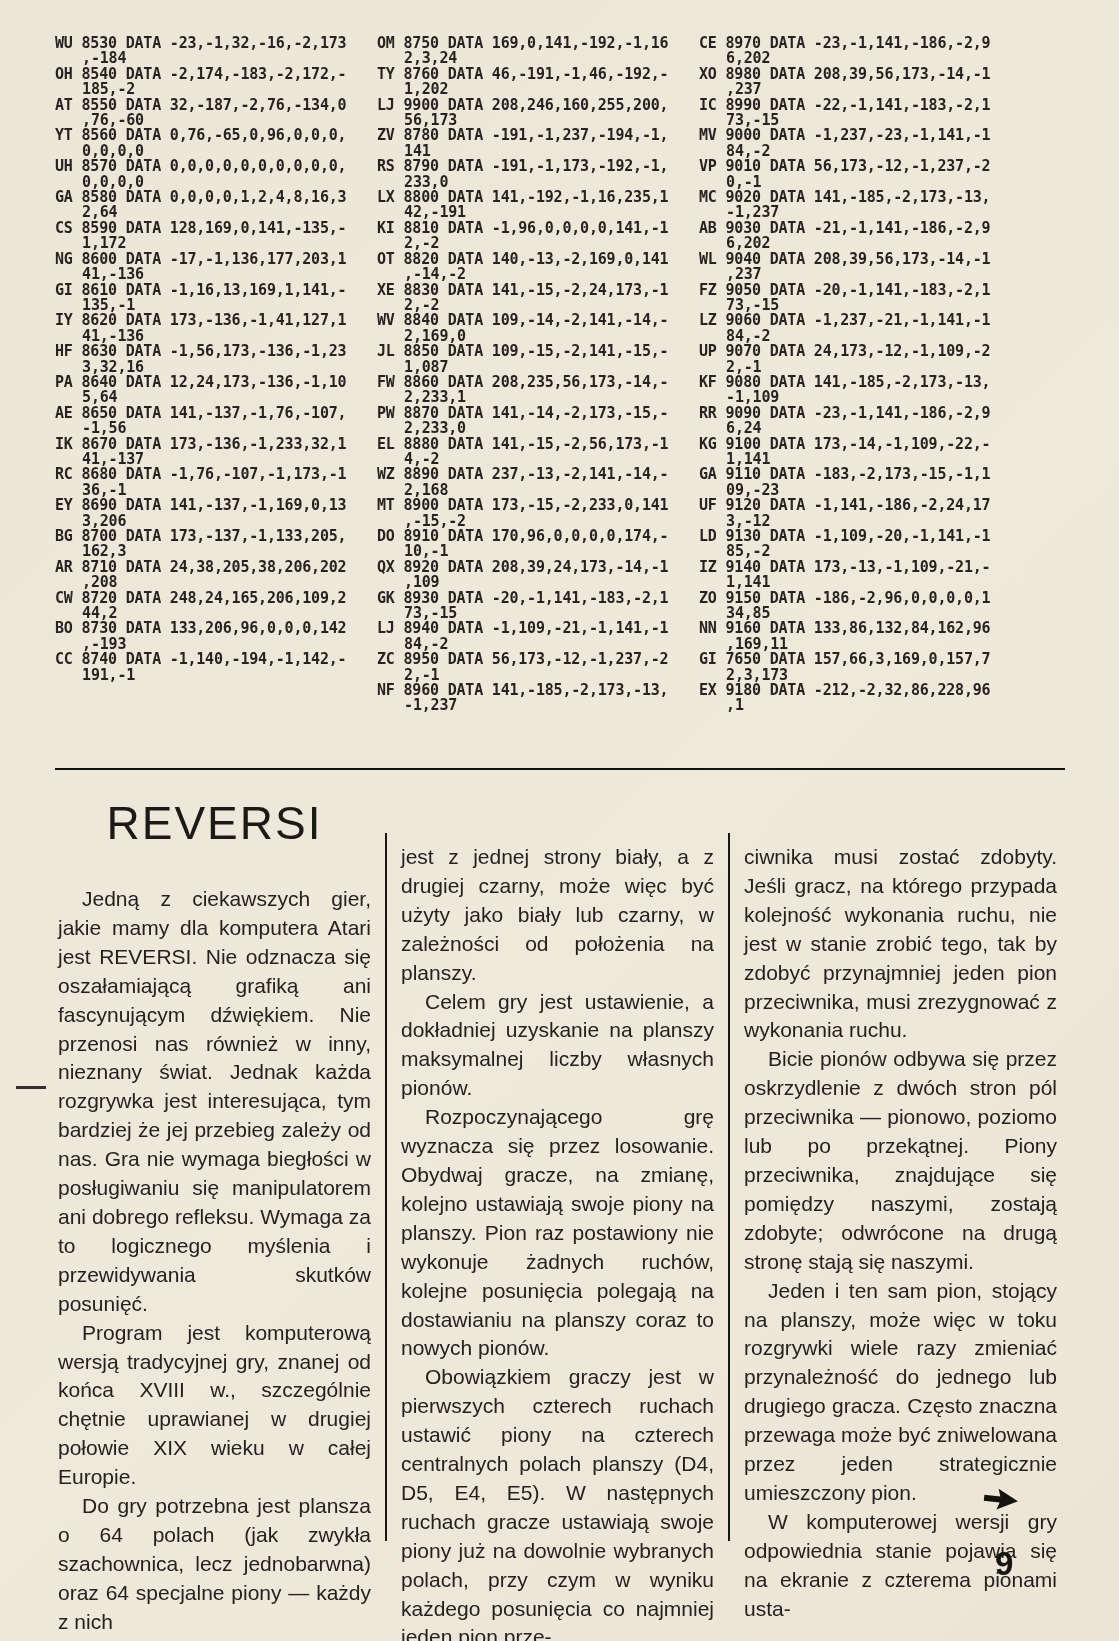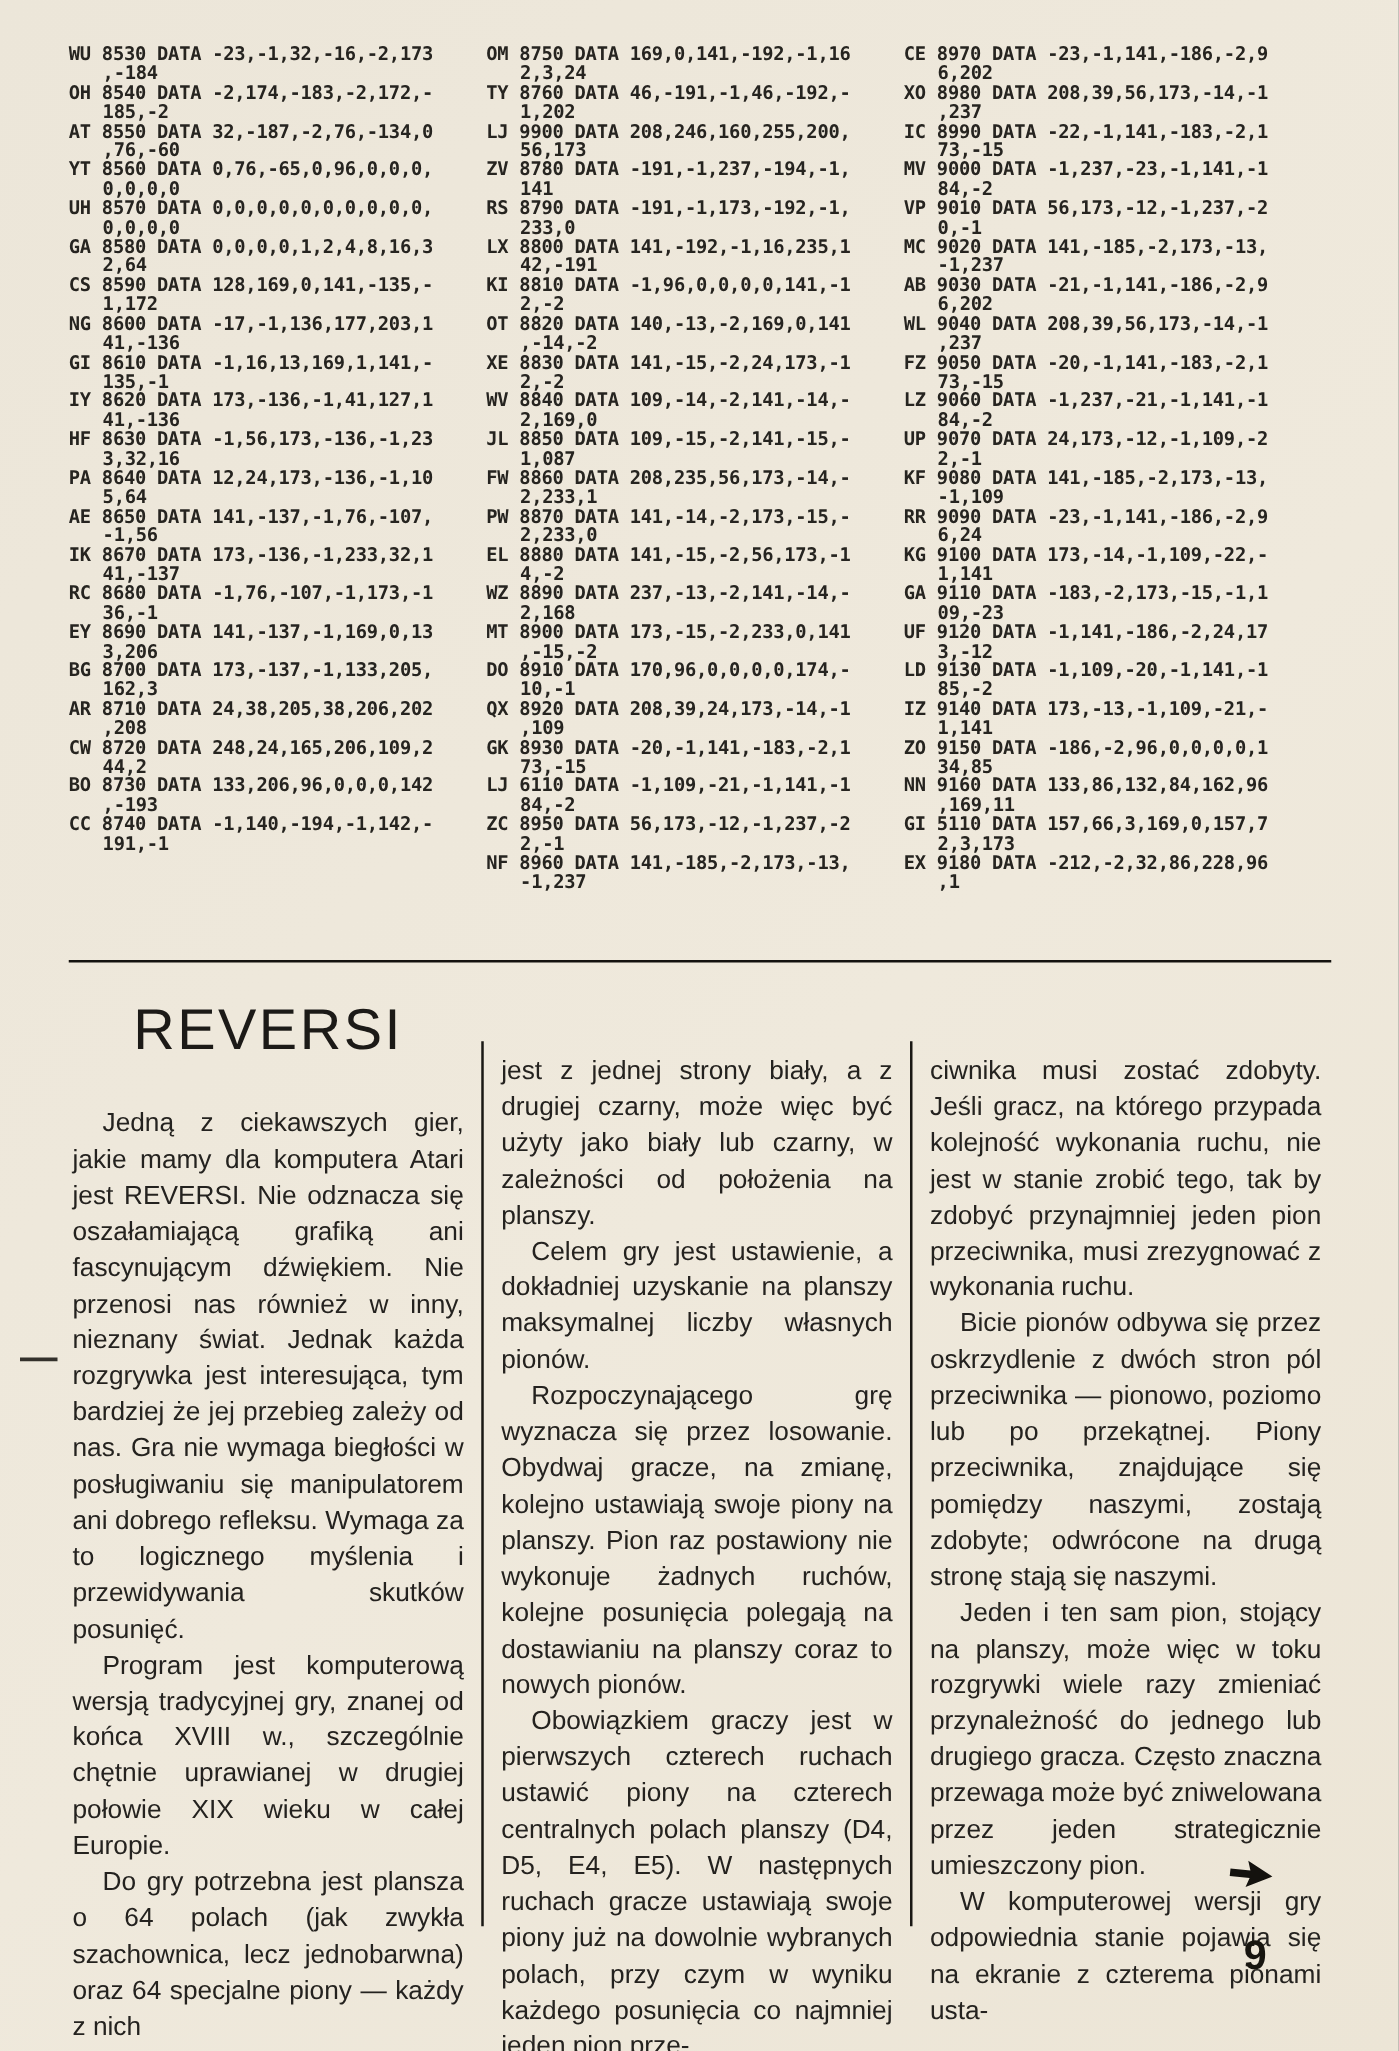--- a/index.html
+++ b/index.html
@@ -7,21 +7,21 @@
     position:relative;
     width:1119px; height:1641px;
     margin:0 auto;
     background:linear-gradient(135deg,#ece6d9 0%,#efe9dc 55%,#ece5d6 100%);
     overflow:hidden;
   }
 
   
   .code-section {
     position:absolute; top:36px; left:55px;
-    display:flex; gap:12px;justify-content:center;
+    display:flex; gap:0;justify-content:center;
   }
   .code-col { width:322px; }
   .code-line {
     font-family:"DejaVu Sans Mono", monospace;
     font-weight:bold;
     font-size:15px;
     line-height:15.4px;
     color:#262420;
     white-space:pre;
     letter-spacing:-0.2px;
@@ -128,21 +128,21 @@
         <div class="code-line"><span class="l1">WV 8840 DATA 109,-14,-2,141,-14,-</span><span class="l2">2,169,0</span></div>
         <div class="code-line"><span class="l1">JL 8850 DATA 109,-15,-2,141,-15,-</span><span class="l2">1,087</span></div>
         <div class="code-line"><span class="l1">FW 8860 DATA 208,235,56,173,-14,-</span><span class="l2">2,233,1</span></div>
         <div class="code-line"><span class="l1">PW 8870 DATA 141,-14,-2,173,-15,-</span><span class="l2">2,233,0</span></div>
         <div class="code-line"><span class="l1">EL 8880 DATA 141,-15,-2,56,173,-1</span><span class="l2">4,-2</span></div>
         <div class="code-line"><span class="l1">WZ 8890 DATA 237,-13,-2,141,-14,-</span><span class="l2">2,168</span></div>
         <div class="code-line"><span class="l1">MT 8900 DATA 173,-15,-2,233,0,141</span><span class="l2">,-15,-2</span></div>
         <div class="code-line"><span class="l1">DO 8910 DATA 170,96,0,0,0,0,174,-</span><span class="l2">10,-1</span></div>
         <div class="code-line"><span class="l1">QX 8920 DATA 208,39,24,173,-14,-1</span><span class="l2">,109</span></div>
         <div class="code-line"><span class="l1">GK 8930 DATA -20,-1,141,-183,-2,1</span><span class="l2">73,-15</span></div>
-        <div class="code-line"><span class="l1">LJ 6110 DATA -1,109,-21,-1,141,-1</span><span class="l2">84,-2</span></div>
+        <div class="code-line"><span class="l1">LJ 8940 DATA -1,109,-21,-1,141,-1</span><span class="l2">84,-2</span></div>
         <div class="code-line"><span class="l1">ZC 8950 DATA 56,173,-12,-1,237,-2</span><span class="l2">2,-1</span></div>
         <div class="code-line"><span class="l1">NF 8960 DATA 141,-185,-2,173,-13,</span><span class="l2">-1,237</span></div>
       </div>
     <div class="code-col">
         <div class="code-line"><span class="l1">CE 8970 DATA -23,-1,141,-186,-2,9</span><span class="l2">6,202</span></div>
         <div class="code-line"><span class="l1">XO 8980 DATA 208,39,56,173,-14,-1</span><span class="l2">,237</span></div>
         <div class="code-line"><span class="l1">IC 8990 DATA -22,-1,141,-183,-2,1</span><span class="l2">73,-15</span></div>
         <div class="code-line"><span class="l1">MV 9000 DATA -1,237,-23,-1,141,-1</span><span class="l2">84,-2</span></div>
         <div class="code-line"><span class="l1">VP 9010 DATA 56,173,-12,-1,237,-2</span><span class="l2">0,-1</span></div>
         <div class="code-line"><span class="l1">MC 9020 DATA 141,-185,-2,173,-13,</span><span class="l2">-1,237</span></div>
@@ -153,21 +153,21 @@
         <div class="code-line"><span class="l1">UP 9070 DATA 24,173,-12,-1,109,-2</span><span class="l2">2,-1</span></div>
         <div class="code-line"><span class="l1">KF 9080 DATA 141,-185,-2,173,-13,</span><span class="l2">-1,109</span></div>
         <div class="code-line"><span class="l1">RR 9090 DATA -23,-1,141,-186,-2,9</span><span class="l2">6,24</span></div>
         <div class="code-line"><span class="l1">KG 9100 DATA 173,-14,-1,109,-22,-</span><span class="l2">1,141</span></div>
         <div class="code-line"><span class="l1">GA 9110 DATA -183,-2,173,-15,-1,1</span><span class="l2">09,-23</span></div>
         <div class="code-line"><span class="l1">UF 9120 DATA -1,141,-186,-2,24,17</span><span class="l2">3,-12</span></div>
         <div class="code-line"><span class="l1">LD 9130 DATA -1,109,-20,-1,141,-1</span><span class="l2">85,-2</span></div>
         <div class="code-line"><span class="l1">IZ 9140 DATA 173,-13,-1,109,-21,-</span><span class="l2">1,141</span></div>
         <div class="code-line"><span class="l1">ZO 9150 DATA -186,-2,96,0,0,0,0,1</span><span class="l2">34,85</span></div>
         <div class="code-line"><span class="l1">NN 9160 DATA 133,86,132,84,162,96</span><span class="l2">,169,11</span></div>
-        <div class="code-line"><span class="l1">GI 5110 DATA 157,66,3,169,0,157,7</span><span class="l2">2,3,173</span></div>
+        <div class="code-line"><span class="l1">GI 7650 DATA 157,66,3,169,0,157,7</span><span class="l2">2,3,173</span></div>
         <div class="code-line"><span class="l1">EX 9180 DATA -212,-2,32,86,228,96</span><span class="l2">,1</span></div>
       </div>
   </div>
 
   <div class="h-rule"></div>
   <div class="margin-mark"></div>
 
   <div class="article">
     <div class="art-col c1">
       <h1 class="title">REVERSI</h1>

